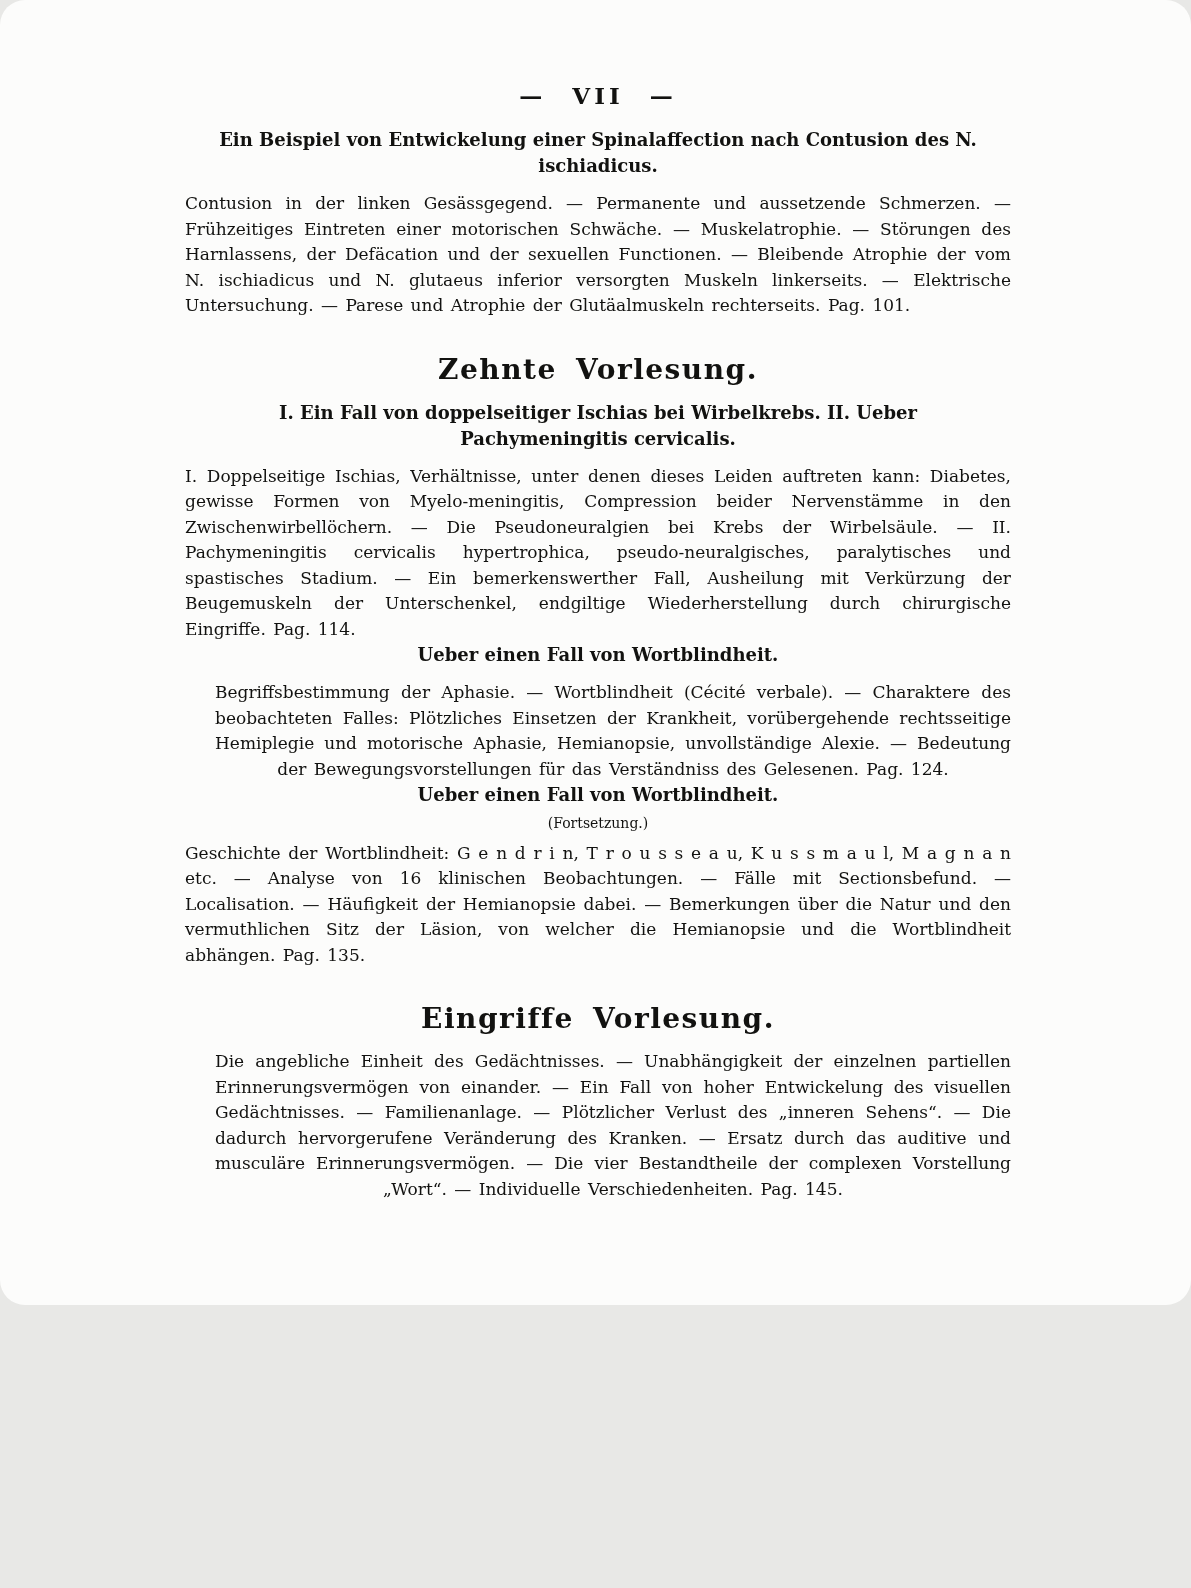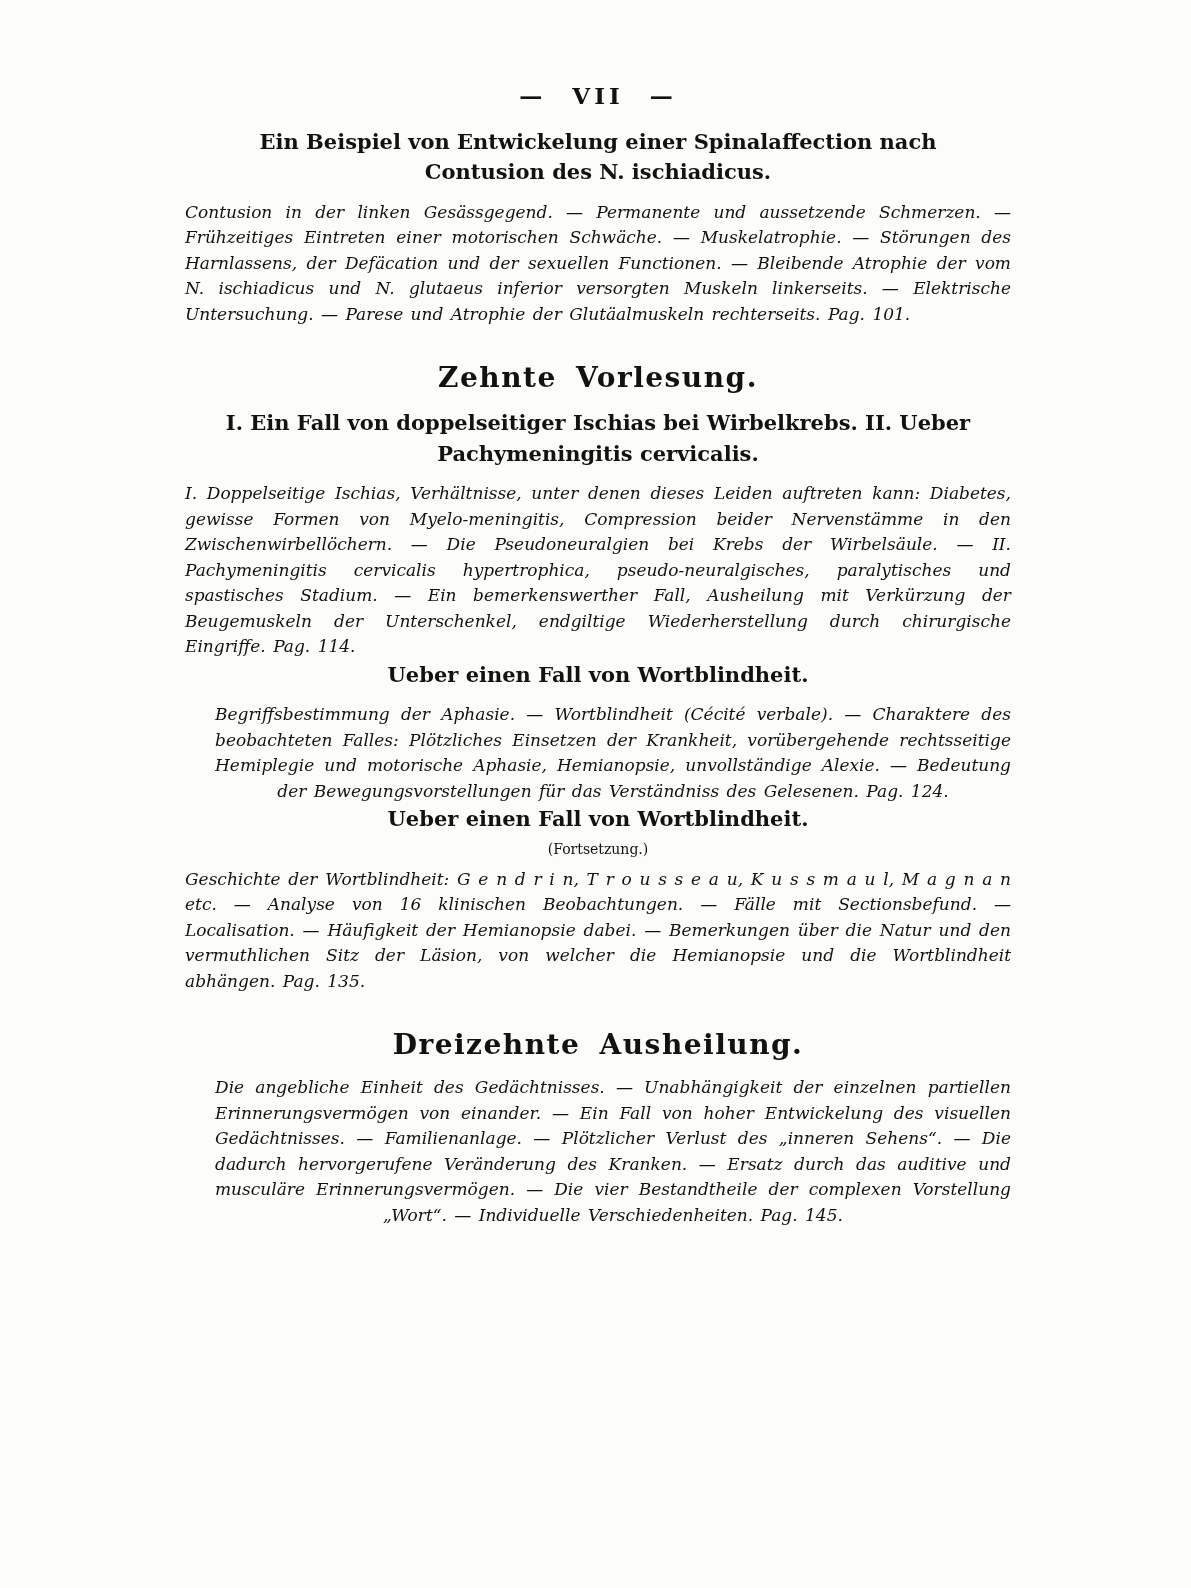--- a/index.html
+++ b/index.html
@@ -3,28 +3,29 @@
   <meta charset="utf-8">
   <style>
     html, body {
       margin: 0;
       padding: 0;
       background: #e8e8e6;
     }
     .page {
       position: relative;
       width: 1191px;
-      height: 1588px;
+      height: 1305px;
       margin: 0 auto;
       background: #fcfcfb;
       box-sizing: border-box;
       padding: 82px 180px 30px 185px;
       font-family: "DejaVu Serif", "Liberation Serif", serif;
       color: #121210;
       overflow: hidden;
+      border-radius: 25px;
     }
     .page-number {
       text-align: center;
       font-size: 23px;
       font-weight: bold;
       letter-spacing: 4px;
       margin: 0 0 18px 0;
       word-spacing: 14px;
     }
     .toc-section {
@@ -34,36 +35,35 @@
       text-align: center;
       font-size: 28px;
       font-weight: bold;
       letter-spacing: 1.5px;
       margin: 34px 0 14px 0;
       word-spacing: 8px;
     }
     .lecture-subtitle {
       text-align: center;
       font-weight: bold;
-      font-size: 21px;
+      font-size: 18px;
       line-height: 1.45;
       margin: 0 30px 12px 30px;
     }
     .lecture-note {
       text-align: center;
       font-size: 14px;
       margin: -6px 0 10px 0;
     }
     .lecture-body {
       text-align: justify;
       font-size: 17px;
       line-height: 1.5;
       margin: 0;
       word-spacing: 2px;
-      font-style: italic;
     }
     .lecture-body.center-last {
       text-align-last: center;
       margin-left: 30px;
     }
     .page-ref {
       white-space: nowrap;
     }
   </style>
 </head>
@@ -89,17 +89,17 @@
     <p class="lecture-body center-last"><span>Begriffsbestimmung der Aphasie. — Wortblindheit (Cécité verbale). — Charaktere des beobachteten Falles: Plötzliches Einsetzen der Krankheit, vorübergehende rechtsseitige Hemiplegie und motorische Aphasie, Hemianopsie, unvollständige Alexie. — Bedeutung der Bewegungsvorstellungen für das Verständniss des Gelesenen.</span> <span class="page-ref">Pag. 124.</span></p>
   </section>
 
   <section class="toc-section">
     <p class="lecture-subtitle">Ueber einen Fall von Wortblindheit.</p>
     <p class="lecture-note">(Fortsetzung.)</p>
     <p class="lecture-body"><span>Geschichte der Wortblindheit: G e n d r i n, T r o u s s e a u, K u s s m a u l, M a g n a n etc. — Analyse von 16 klinischen Beobachtungen. — Fälle mit Sectionsbefund. — Localisation. — Häufigkeit der Hemianopsie dabei. — Bemerkungen über die Natur und den vermuthlichen Sitz der Läsion, von welcher die Hemianopsie und die Wortblindheit abhängen.</span> <span class="page-ref">Pag. 135.</span></p>
   </section>
 
   <section class="toc-section">
-    <h2 class="lecture-title">Dreizehnte Ausheilung.</h2>
+    <h2 class="lecture-title">Eingriffe Vorlesung.</h2>
     <p class="lecture-body center-last"><span>Die angebliche Einheit des Gedächtnisses. — Unabhängigkeit der einzelnen partiellen Erinnerungsvermögen von einander. — Ein Fall von hoher Entwickelung des visuellen Gedächtnisses. — Familienanlage. — Plötzlicher Verlust des „inneren Sehens“. — Die dadurch hervorgerufene Veränderung des Kranken. — Ersatz durch das auditive und musculäre Erinnerungsvermögen. — Die vier Bestandtheile der complexen Vorstellung „Wort“. — Individuelle Verschiedenheiten.</span> <span class="page-ref">Pag. 145.</span></p>
   </section>
 
 </div>
 
 </body></html>

